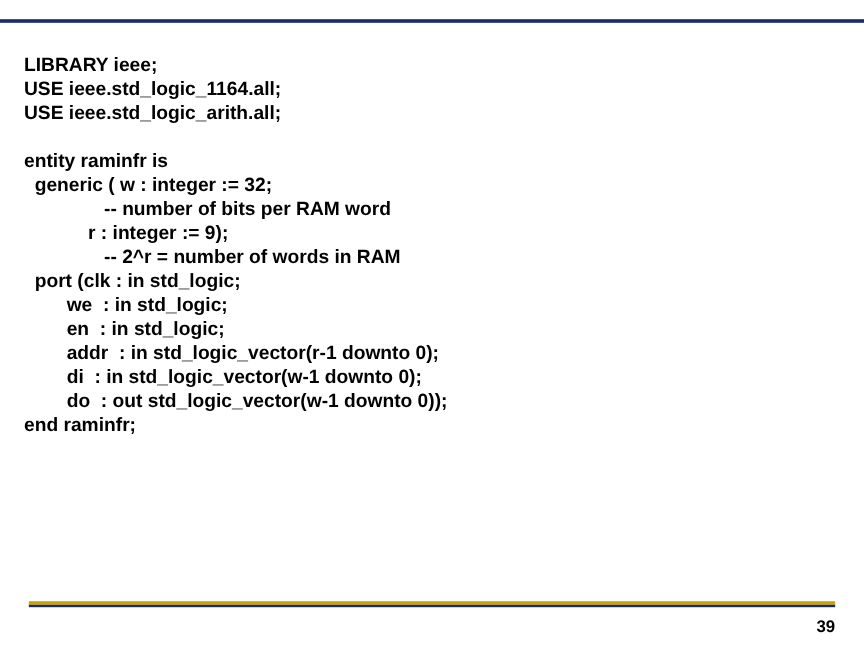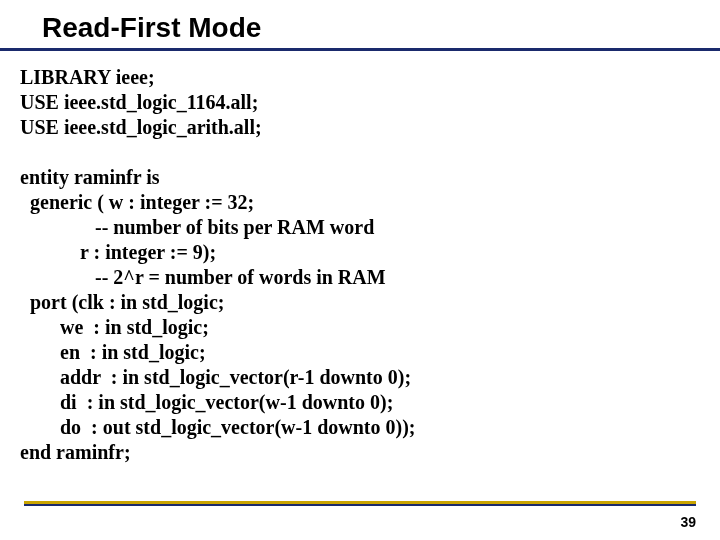--- a/index.html
+++ b/index.html
@@ -27,27 +27,27 @@
     color: #000000;
     line-height: 1.15;
   }
   .title-underline {
     border-bottom: 3px solid #1a2a6c;
     margin-top: 4px;
     margin-left: -24px;
     margin-right: -24px;
   }
   .code {
-    font-family: Liberation Serif, serif;
-    font-size: 20px;
+    font-family: Liberation Sans, sans-serif;
+    font-size: 16px;
     font-weight: bold;
     color: #000000;
     white-space: pre;
     line-height: 1.25;
-    margin-top: 14px;
+    margin-top: 26px;
     margin-left: -4px;
   }
   .footer-rule {
     position: absolute;
     left: 24px;
     right: 24px;
     bottom: 34px;
     border-top: 3px solid #c9a400;
     border-bottom: 2px solid #1a2a6c;
     height: 4px;
@@ -59,21 +59,20 @@
     font-size: 14px;
     font-weight: bold;
     color: #000000;
   }
 </style>
 </head>
 <body>
 
 <div class="slide">
   <div class="title-block">
-    <div class="title">Read-First Mode</div>
   </div>
   <div class="title-underline"></div>
 
   <div class="code">LIBRARY ieee;
 USE ieee.std_logic_1164.all;
 USE ieee.std_logic_arith.all;
 
 entity raminfr is
   generic ( w : integer := 32;
                -- number of bits per RAM word

